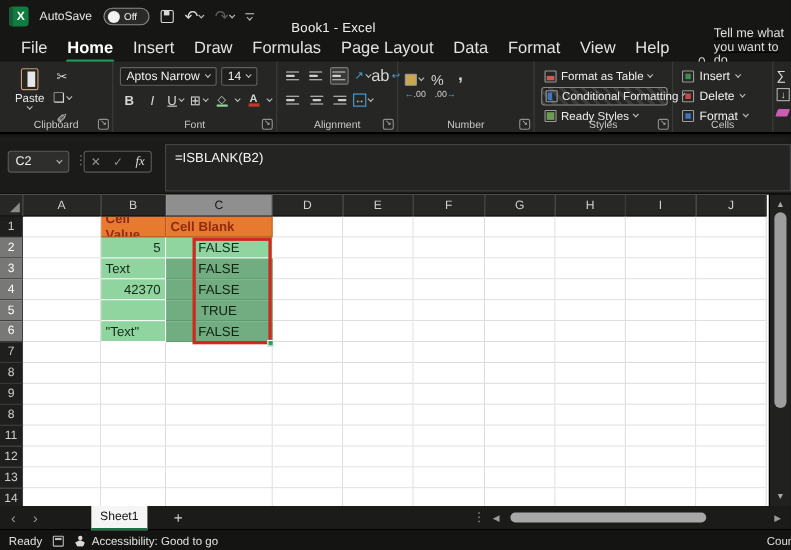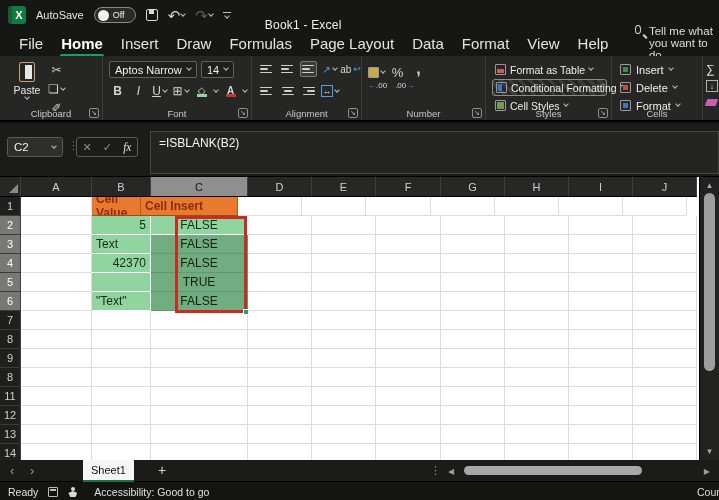--- a/index.html
+++ b/index.html
@@ -28,21 +28,21 @@
   .qat .bar { width:8px; height:1.5px; background:#bdbdbd; }
   .doc-title { color:#f0f0f0; font-size:12px; margin-left:24px; letter-spacing:.2px;margin-top:20px; }
 
   
   #ribbontabs { position:absolute; top:30px; left:0; width:719px; height:26px; background:#161614;
                 display:flex; align-items:center; padding-left:10px; }
   .rtab { color:#e3e3e3; font-size:15px; padding:5px 9px; position:relative; white-space:nowrap; }
   .rtab.active { color:#ffffff; font-weight:bold; }
   .rtab.active:after { content:""; position:absolute; left:8px; right:8px; bottom:0; height:2.5px;
                        background:#1e9c5c; border-radius:2px; }
-  #search { display:flex; align-items:flex-start; gap:8px; margin-left:18px; }
+  #search { display:flex; align-items:flex-end; gap:8px; margin-left:18px;text-decoration:underline; }
   .mag { width:9px; height:9px; border:1.5px solid #d9d9d9; border-radius:50%; position:relative; }
   .mag:after { content:""; position:absolute; left:8px; top:8px; width:5px; height:1.5px;
                background:#d9d9d9; transform:rotate(45deg); transform-origin:left top;}
   #search span { color:#dedede; font-size:11.5px; }
 
   
   #ribbon { position:absolute; top:56px; left:0; width:719px; height:66px; background:#262624;
             display:flex; border-bottom:2px solid #000; }
   .group { position:relative; height:100%; border-right:1px solid #3c3c3a; display:flex;
            flex-direction:column; padding:4px 4px 0 6px; }
@@ -306,21 +306,21 @@
               <div style="width:12px"></div>
               <div style="width:8px"></div>
               <div style="width:12px"></div>
             </div>
           </div>
         <div class="mi">
             <span style="font-size:10px;color:#4aa3e0">↗</span>
             <span class="cv small"></span>
           </div>
         <div class="mi">
-            <span style="font-size:10px">ab</span>
+            <span style="font-size:15px">ab</span>
             <span style="color:#4aa3e0;font-size:9px">↩</span>
           </div>
       </div>
       <div class="row" style="margin-top:6px">
         <div class="mi">
             <div class="bars" style="align-items:flex-start">
               <div style="width:12px"></div>
               <div style="width:8px"></div>
               <div style="width:12px"></div>
             </div>
@@ -375,21 +375,21 @@
         <span>Format as Table</span>
           <span class="cv small"></span>
       </div>
       <div class="style-btn hatch">
         <div class="sq cf"></div>
         <span>Conditional Formatting</span>
           <span class="cv small"></span>
       </div>
       <div class="style-btn">
         <div class="sq cs"></div>
-        <span>Cell Styles</span>
+        <span>Ready Styles</span>
           <span class="cv small"></span>
       </div>
       <div class="group-label">Styles</div>
       <div class="launcher">↘</div>
     </div>
 
     <div class="group" id="grp-cells">
       <div class="cell-btn">
         <div class="sq ins"></div>
         <span>Insert</span>
@@ -446,22 +446,22 @@
         <div class="ghcell" style="width: 64px;">E</div>
         <div class="ghcell" style="width: 65px;">F</div>
         <div class="ghcell" style="width: 64px;">G</div>
         <div class="ghcell" style="width: 64px;">H</div>
         <div class="ghcell" style="width: 64px;">I</div>
         <div class="ghcell" style="width: 64px;">J</div>
       </div>
       <div class="grow">
         <div class="rowhdr">1</div>
         <div class="gcell" style="width: 71px;"></div>
-        <div class="gcell f-orange a-left" style="width: 49px;">Cell Value</div>
-        <div class="gcell f-orange a-left" style="width: 97px;">Cell Insert</div>
+        <div class="gcell f-orange a-left" style="width: 59px;">Cell Value</div>
+        <div class="gcell f-orange a-left" style="width: 97px;">Cell Blank</div>
         <div class="gcell" style="width: 64px;"></div>
         <div class="gcell" style="width: 64px;"></div>
         <div class="gcell" style="width: 65px;"></div>
         <div class="gcell" style="width: 64px;"></div>
         <div class="gcell" style="width: 64px;"></div>
         <div class="gcell" style="width: 64px;"></div>
         <div class="gcell" style="width: 64px;"></div>
       </div>
       <div class="grow">
         <div class="rowhdr selrow">2</div>
@@ -651,19 +651,19 @@
     <div id="hscroll">
       <div class="arr" style="left:0">◀</div>
       <div id="hthumb"></div>
       <div class="arr" style="right:0">▶</div>
     </div>
   </div>
 
   <div id="statusbar">
     <span>Ready</span>
     <div class="macro-ic"></div>
-    <div style="display:flex;align-items:flex-end;gap:17px">
+    <div style="display:flex;align-items:flex-end;gap:6px">
       <div class="person"></div>
       <span>Accessibility: Good to go</span>
     </div>
     <span id="count-lbl">Count</span>
   </div>
 </div>
 
 </body></html>

